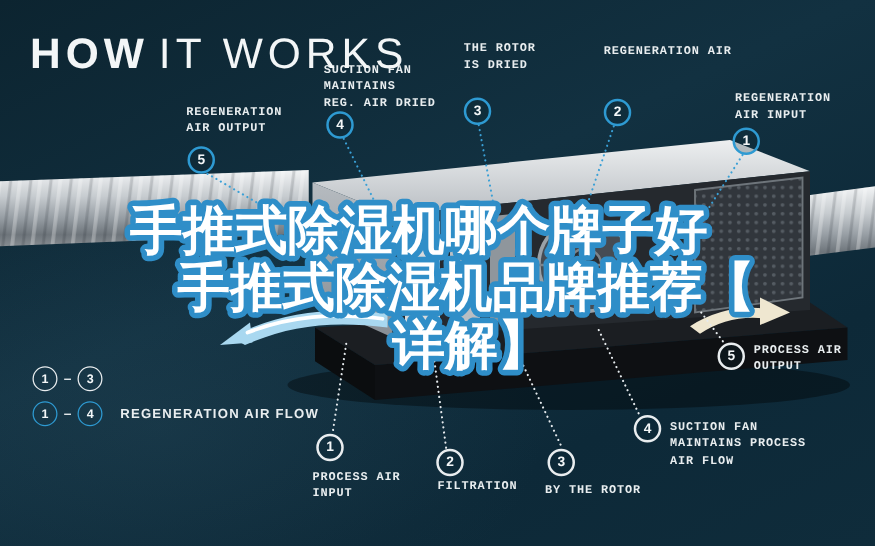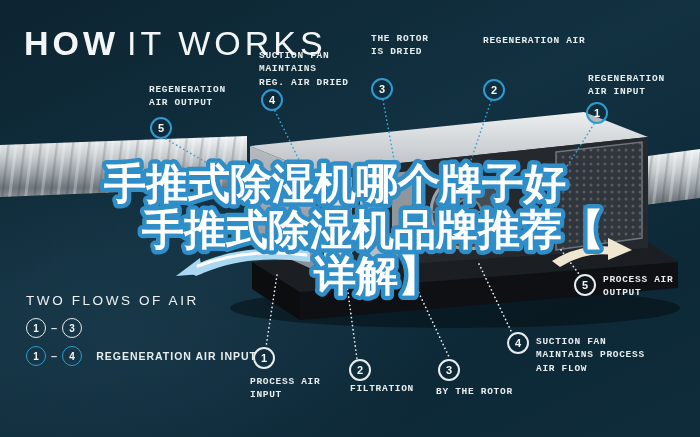--- a/index.html
+++ b/index.html
@@ -171,31 +171,30 @@
   <div class="num-circle reg" style="left:261px;top:89px">4</div>
   <div class="num-circle reg" style="left:150px;top:117px">5</div>
 
   <div class="num-circle" style="left:253px;top:347px">1</div>
   <div class="num-circle" style="left:349px;top:359px">2</div>
   <div class="num-circle" style="left:438px;top:359px">3</div>
   <div class="num-circle" style="left:507px;top:332px">4</div>
   <div class="num-circle" style="left:574px;top:274px">5</div>
 
   <div class="legend">
-    <div class="legend-heading">TWO FLOWS OF AIR</div>
     <div class="legend-row">
       <span class="lc">1</span>
       <span class="ldash">–</span>
       <span class="lc">3</span>
     </div>
     <div class="legend-row reg">
       <span class="lc">1</span>
       <span class="ldash">–</span>
       <span class="lc">4</span>
-      <span class="llabel">REGENERATION AIR INPUT</span>
+      <span class="llabel">REGENERATION AIR FLOW</span>
     </div>
   </div>
 
   <svg class="overlay-svg" width="700" height="437" viewBox="0 0 700 437">
     <text class="overlay-text" x="335" y="198">手推式除湿机哪个牌子好</text>
     <text class="overlay-text" x="373" y="244">手推式除湿机品牌推荐【</text>
     <text class="overlay-text" x="377" y="290">详解】</text>
   </svg>
 
 </div>

